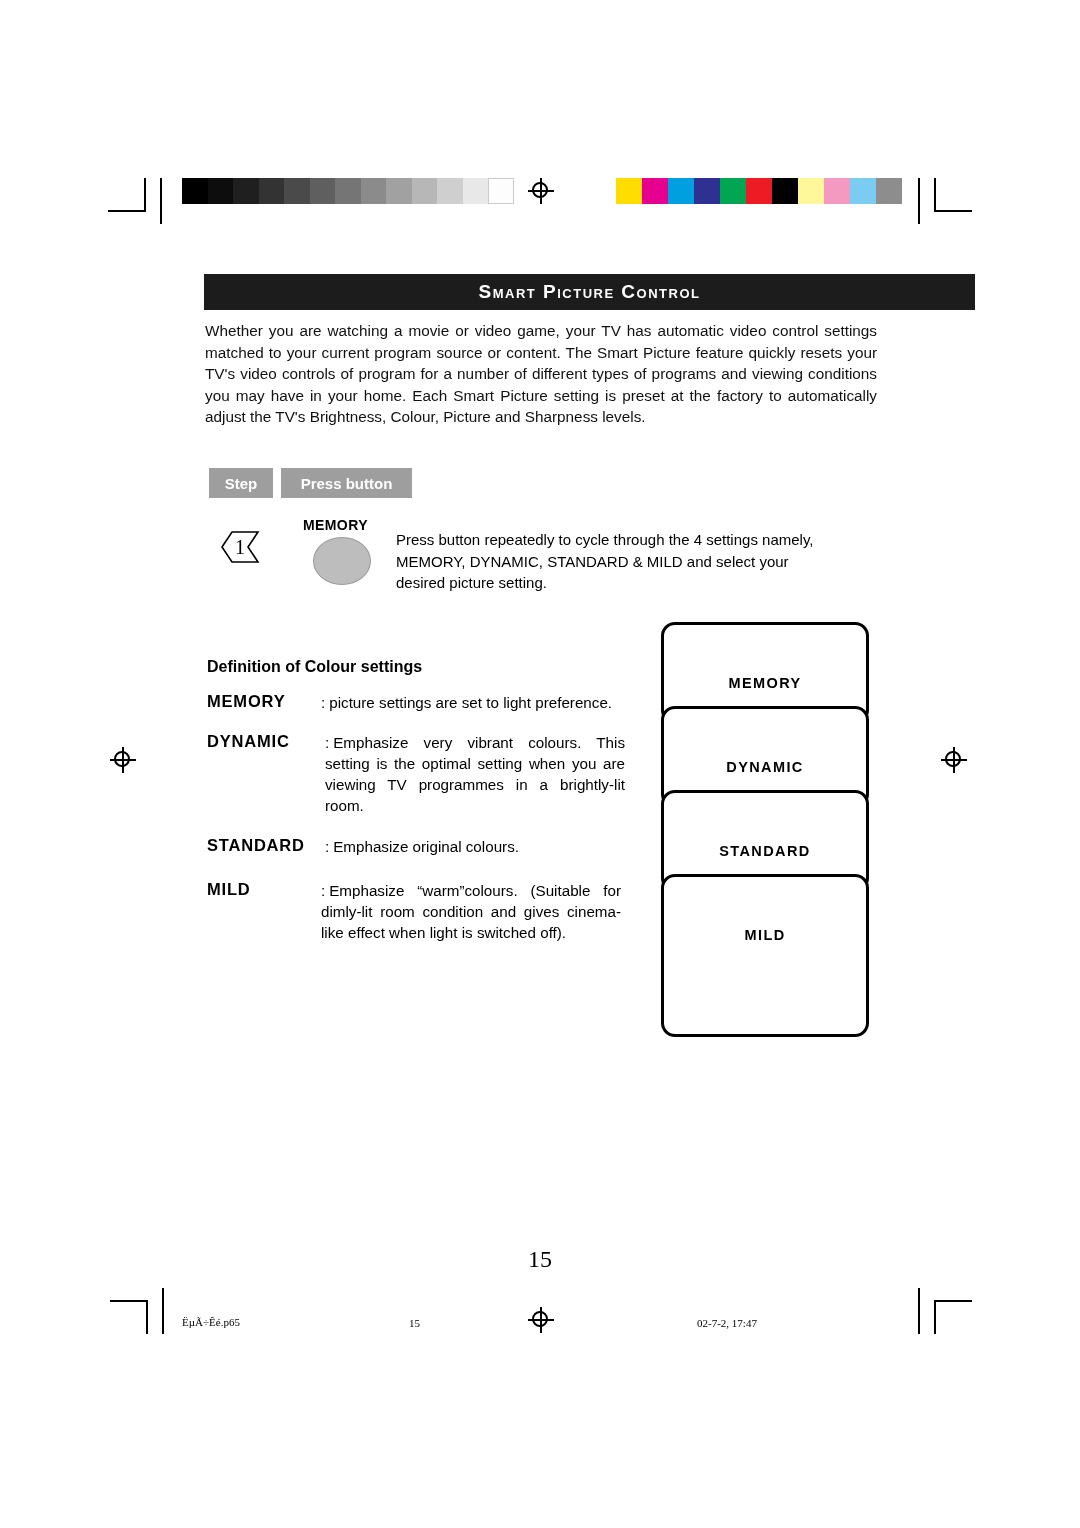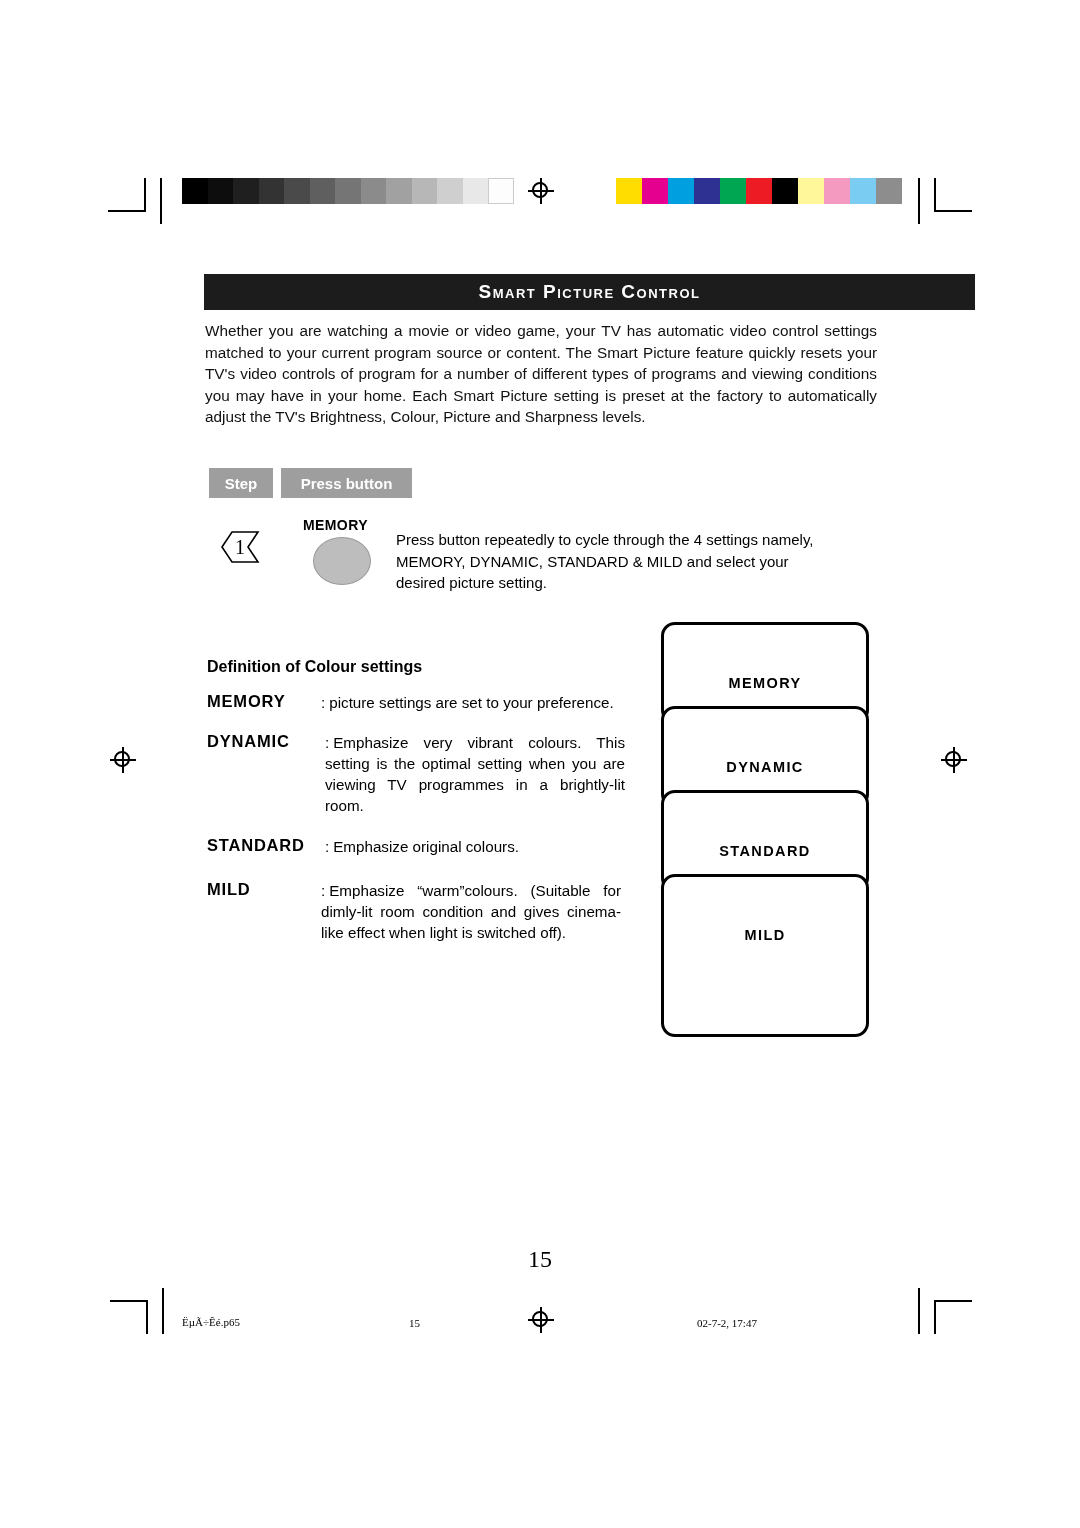--- a/index.html
+++ b/index.html
@@ -341,21 +341,21 @@
 <div class="normal-btn"></div>
 
 <div class="step-text">Press button repeatedly to cycle through the 4 settings namely, MEMORY, DYNAMIC, STANDARD &amp; MILD and select your desired picture setting.</div>
 
 <div class="def-title">Definition of Colour settings</div>
 
 <div class="def-list">
   <div class="def-row" style="height:26px;">
     <div class="def-term">MEMORY</div>
     <div class="def-desc">
-      <p><span class="colon">:</span><span>picture settings are set to your preference.</span></p>
+      <p><span class="colon">:</span><span>picture settings are set to light preference.</span></p>
     </div>
   </div>
 
   <div class="def-row" style="height:90px;">
     <div class="def-term">DYNAMIC</div>
     <div class="def-desc justify" style="margin-left:118px; width:300px;">
       <p><span class="colon">:</span><span>Emphasize very vibrant colours. This setting is the optimal setting when you are viewing TV programmes in a brightly-lit room.</span></p>
     </div>
   </div>
 

